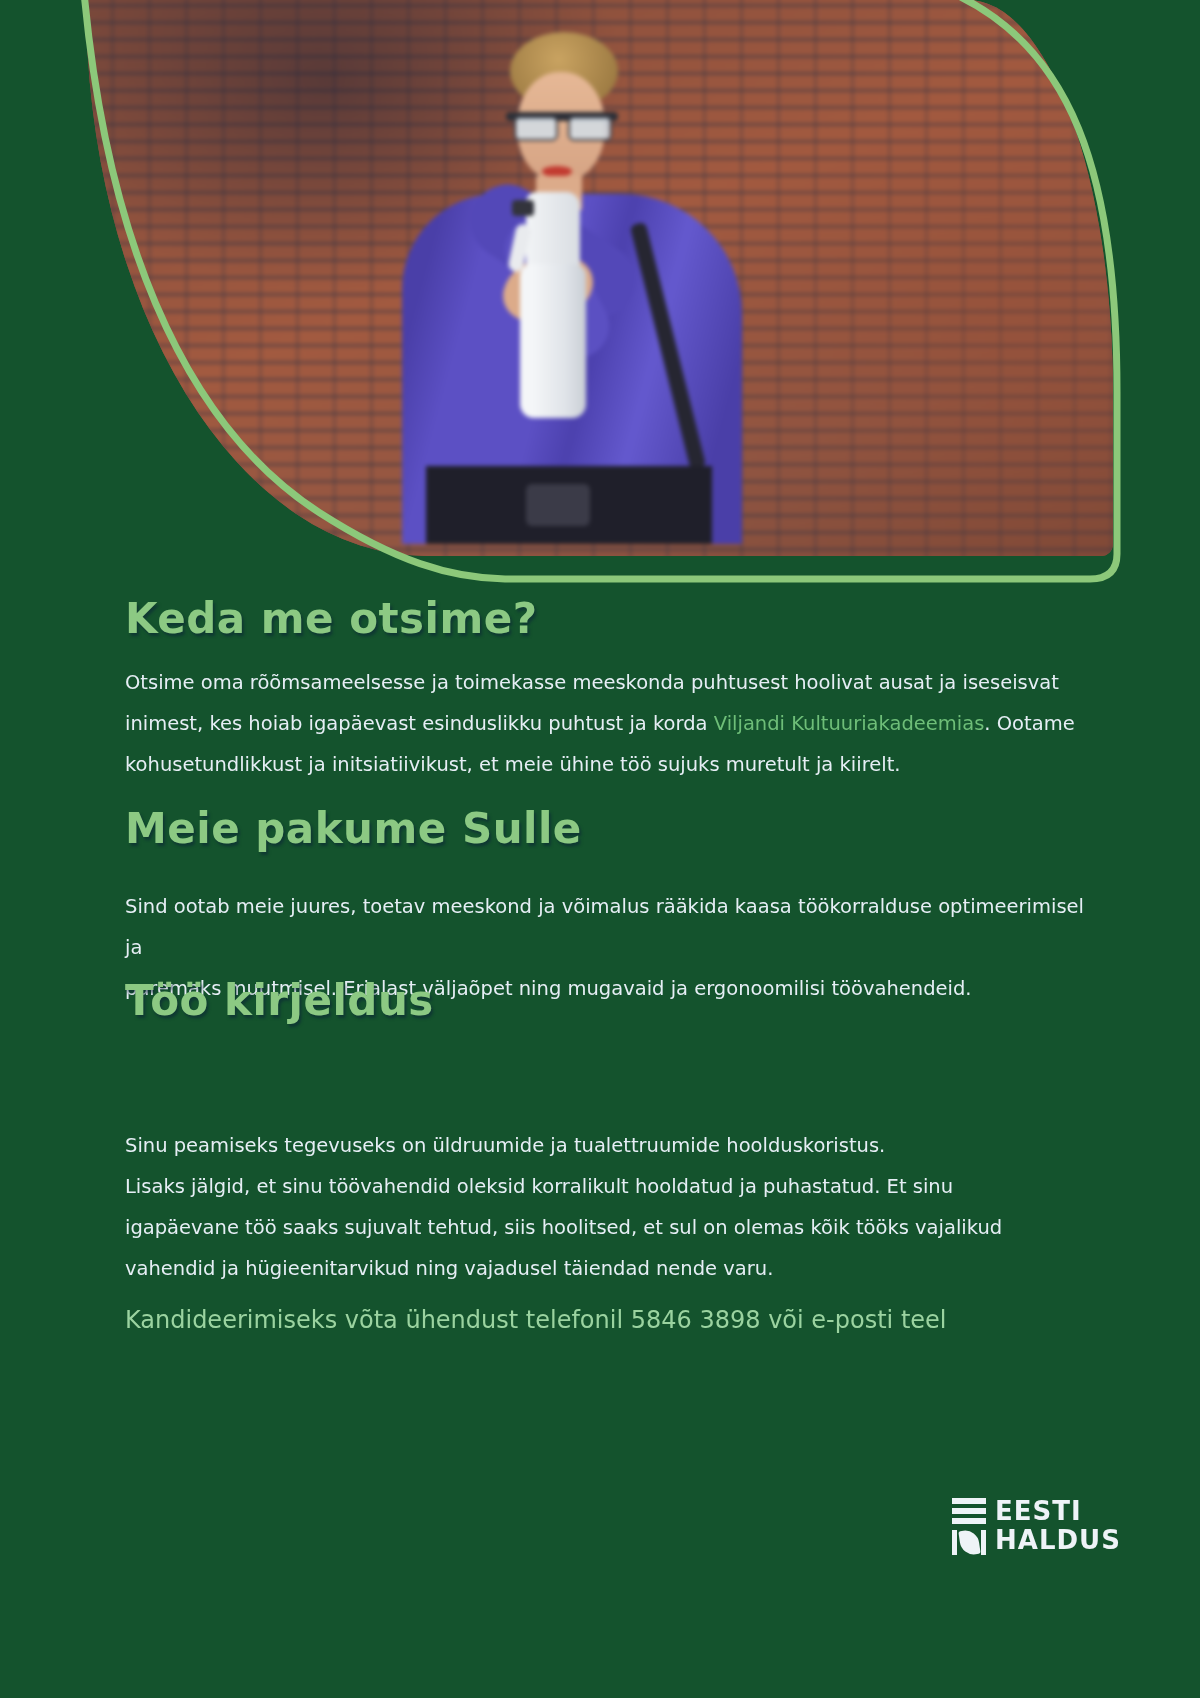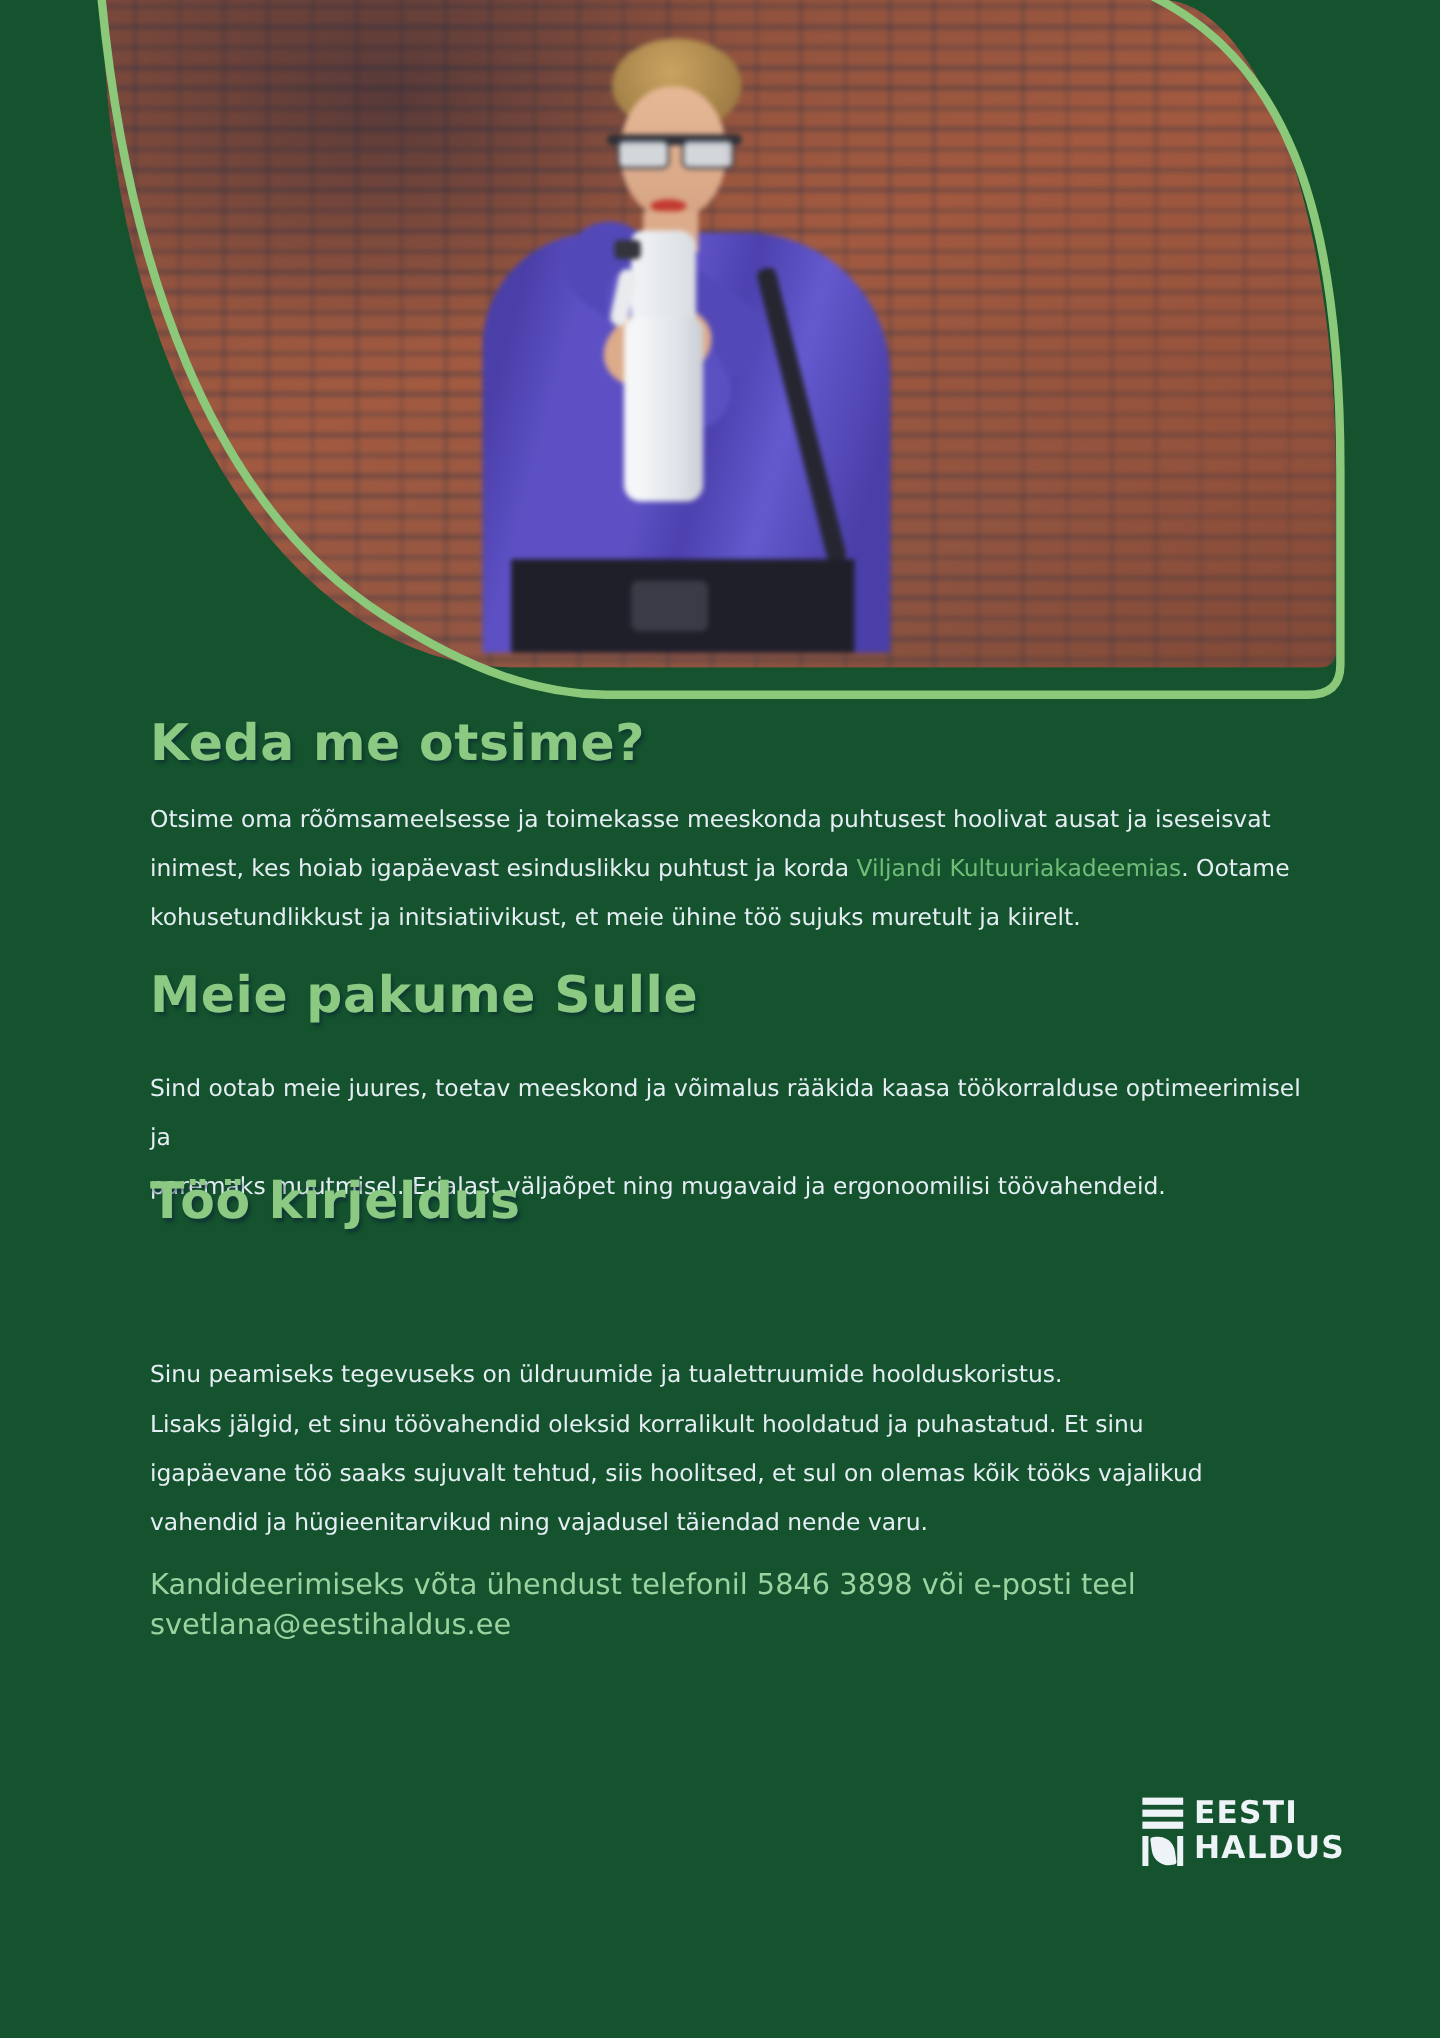--- a/index.html
+++ b/index.html
@@ -122,21 +122,20 @@
 paremaks muutmisel. Erialast väljaõpet ning mugavaid ja ergonoomilisi töövahendeid.</p>
 
   <h2 class="h-green" style="top:976px;">Töö kirjeldus</h2>
   <p class="body-p" style="top:1125px;">Sinu peamiseks tegevuseks on üldruumide ja tualettruumide hoolduskoristus.
 Lisaks jälgid, et sinu töövahendid oleksid korralikult hooldatud ja puhastatud. Et sinu
 igapäevane töö saaks sujuvalt tehtud, siis hoolitsed, et sul on olemas kõik tööks vajalikud
 vahendid ja hügieenitarvikud ning vajadusel täiendad nende varu.</p>
 
   <div class="contact">
     <p>Kandideerimiseks võta ühendust telefonil  5846 3898 või e-posti teel</p>
-    <p><span class="email">svetlana@eestihaldus.ee</span></p>
   </div>
 
   <div class="logo">
     <div class="logo-mark">
       <div class="logo-bar"></div>
       <div class="logo-bar"></div>
       <div class="logo-bar"></div>
       <div class="logo-bottom">
         <div class="logo-vbar"></div>
         <div class="logo-leaf"></div>

